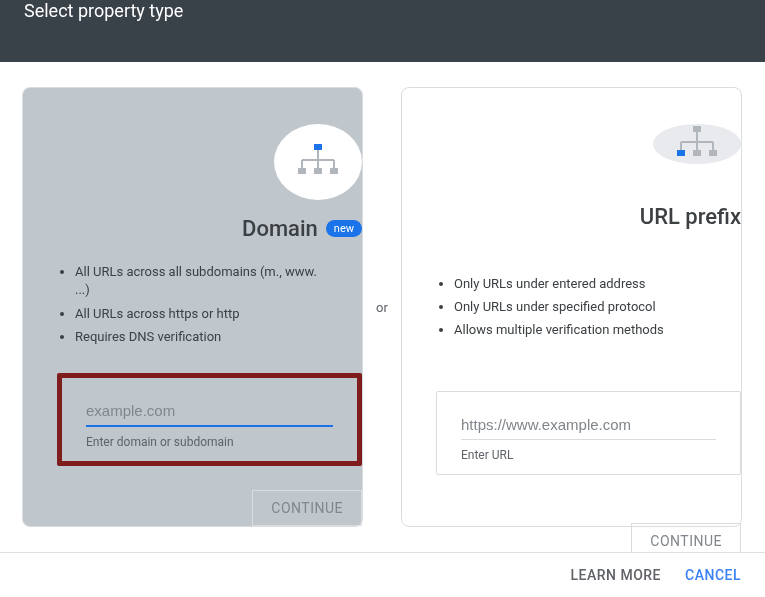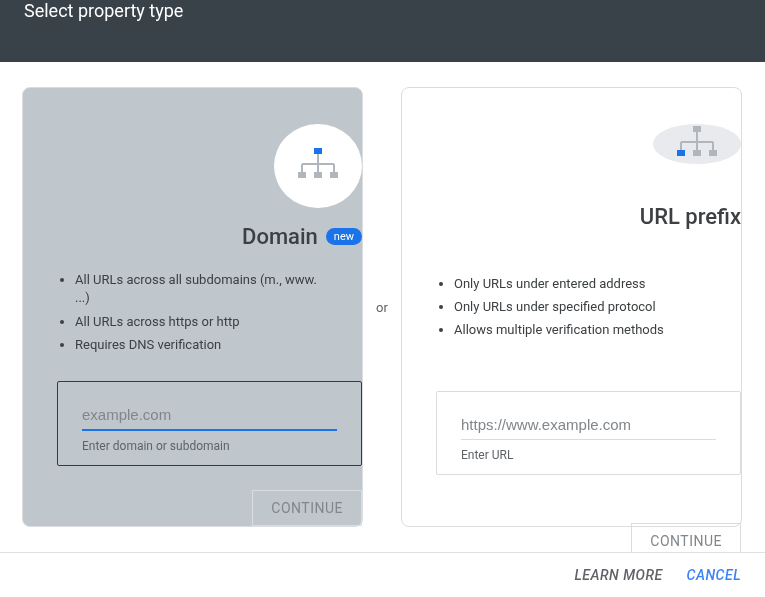--- a/index.html
+++ b/index.html
@@ -74,21 +74,21 @@
     width: 100%;
     padding: 0 30px 0 52px;
     font-size: 13px;
     color: #3c4043;
     list-style: disc;
   }
   .features li { margin-bottom: 5px; line-height: 1.4; }
   .input-box {
     margin-top: 22px;
     width: 305px;
-    border: 1px solid #7f1d1d;
+    border: 5px solid #7f1d1d;
     border-radius: 2px;
     padding: 20px 24px 12px 24px;
     background: transparent;
   }
   .unselected .input-box { border: 1px solid #dadce0; background: #fff; margin-left: 36px; }
   .text-input {
     width: 100%;
     border: none;
     border-bottom: 1px solid #dadce0;
     background: transparent;
@@ -138,21 +138,20 @@
     background:#fff;
   }
   .footer-btn {
     background: none;
     border: none;
     font-size: 14px;
     letter-spacing: 0.5px;
     cursor: pointer;
     font-family: inherit;
     font-weight: 500;
-    font-style: italic;
   }
   .footer-btn.secondary { color: #5f6368; }
   .footer-btn.primary { color: #3b82f6; }
 </style>
 </head>
 <body>
 
 <div class="header">
   <div class="header-title">Select property type</div>
 </div>

